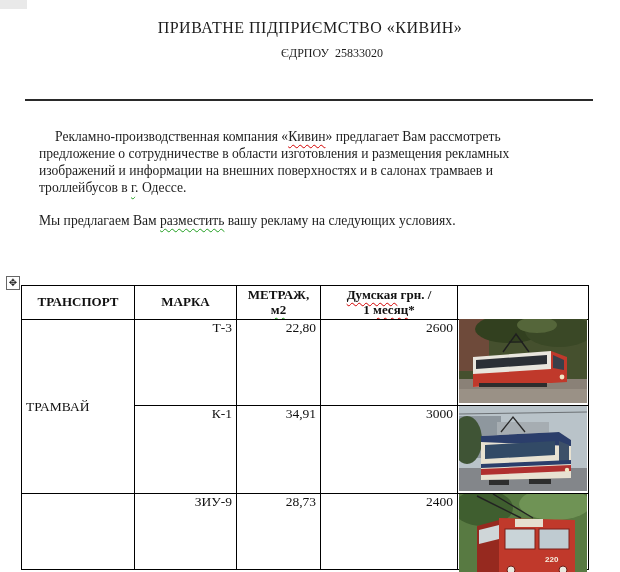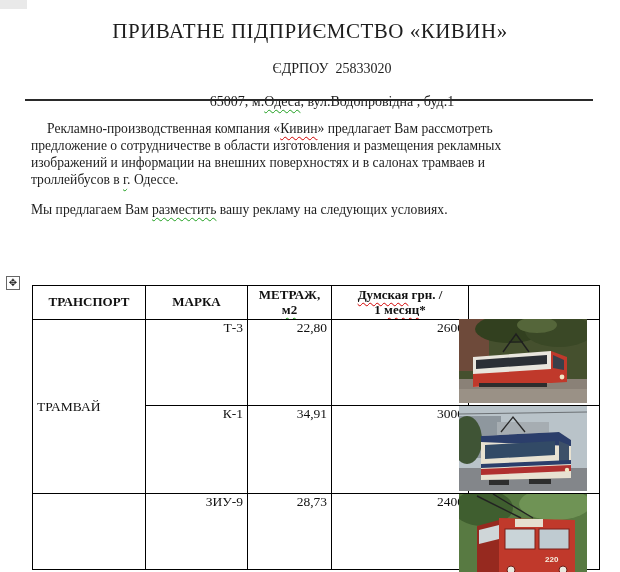--- a/index.html
+++ b/index.html
@@ -3,40 +3,40 @@
 <meta charset="utf-8">
 <style>
   html,body{margin:0;padding:0;background:#fff;}
   .page{
     position:relative;width:620px;height:572px;background:#ffffff;overflow:hidden;
     font-family:"Liberation Serif", serif;color:#1d1d1d;
   }
   .corner{position:absolute;left:0;top:0;width:27px;height:9px;background:#e9e9e9;}
   
   .doc-header{position:absolute;left:0;top:19px;width:620px;text-align:center;}
-  .title{font-size:21px;letter-spacing:.5px;white-space:pre-wrap;}
-  .hline{font-size:14px;margin-top:17px;white-space:pre-wrap;padding-left:44px;}
+  .title{font-size:16px;letter-spacing:.5px;white-space:pre-wrap;}
+  .hline{font-size:12px;margin-top:9px;white-space:pre-wrap;padding-left:44px;}
   .rule{position:absolute;left:25px;top:99px;width:568px;height:2px;background:#2a2a2a;}
   
   .bodytext{position:absolute;left:23px;top:112px;width:552px;font-size:13.6px;line-height:17px;}
-  .bodytext p{margin:8px;font-family:Liberation Serif, serif;}
+  .bodytext p{margin:16px;font-family:Liberation Serif, serif;}
   .p1{text-indent:16px;}
   .p2{text-indent:22px;margin-top:4px !important;}
   .p3{margin-top:13px !important;}
   .sq-red{text-decoration-line:underline;text-decoration-style:wavy;text-decoration-color:#d20000;text-decoration-thickness:1px;text-underline-offset:2.5px;}
   .sq-green{text-decoration-line:underline;text-decoration-style:wavy;text-decoration-color:#1f9e1f;text-decoration-thickness:1px;text-underline-offset:2.5px;}
   
   .handle{
     position:absolute;left:6px;top:276px;width:12px;height:12px;border:1px solid #666;
     background:#fdfdfd;font-size:10px;line-height:12px;text-align:center;color:#222;
     font-family:"DejaVu Sans", sans-serif;cursor:move;
   }
   
   table.doc-table{
-    position:absolute;left:32px;top:285px;width:567px;border-collapse:collapse;table-layout:fixed;
+    position:absolute;left:21px;top:285px;width:567px;border-collapse:collapse;table-layout:fixed;
     font-size:13.5px;color:#111;
   }
   .doc-table th,.doc-table td{border:1px solid #000;padding:0 4px;vertical-align:top;text-align:right;overflow:hidden;}
   .doc-table th{font-weight:bold;text-align:center;vertical-align:middle;font-size:13px;line-height:14.5px;padding:2px 2px;}
   tr.hrow{height:33px;}
   tr.r1{height:86px;}
   tr.r2{height:88px;}
   tr.r3{height:76px;}
   td.group{text-align:left;vertical-align:middle;}
   td.photocell{padding:0;}
@@ -56,21 +56,20 @@
 </head>
 <body>
 
 <div class="page">
 
   <div class="corner"></div>
 
   <div class="doc-header">
     <div class="title">ПРИВАТНЕ ПІДПРИЄМСТВО «КИВИН»</div>
     <div class="hline">ЄДРПОУ  25833020</div>
-    <div class="hline"><span>65007, м.</span><span class="sq-green">Одеса</span><span>, вул.Водопровідна , буд.1</span></div>
   </div>
 
   <div class="rule"></div>
 
   <div class="bodytext">
     <p class="p1"><span>Рекламно-производственная компания «</span><span class="sq-red">Кивин</span><span>» предлагает Вам рассмотреть предложение о сотрудничестве в области изготовления и размещения рекламных изображений и информации на внешних поверхностях и в салонах трамваев и троллейбусов в </span><span class="sq-green">г</span><span>. Одессе.</span></p>
     <p class="p3"><span>Мы предлагаем Вам </span><span class="sq-green">разместить</span><span> вашу рекламу на следующих условиях.</span></p>
   </div>
 
   <div class="handle">✥</div>

